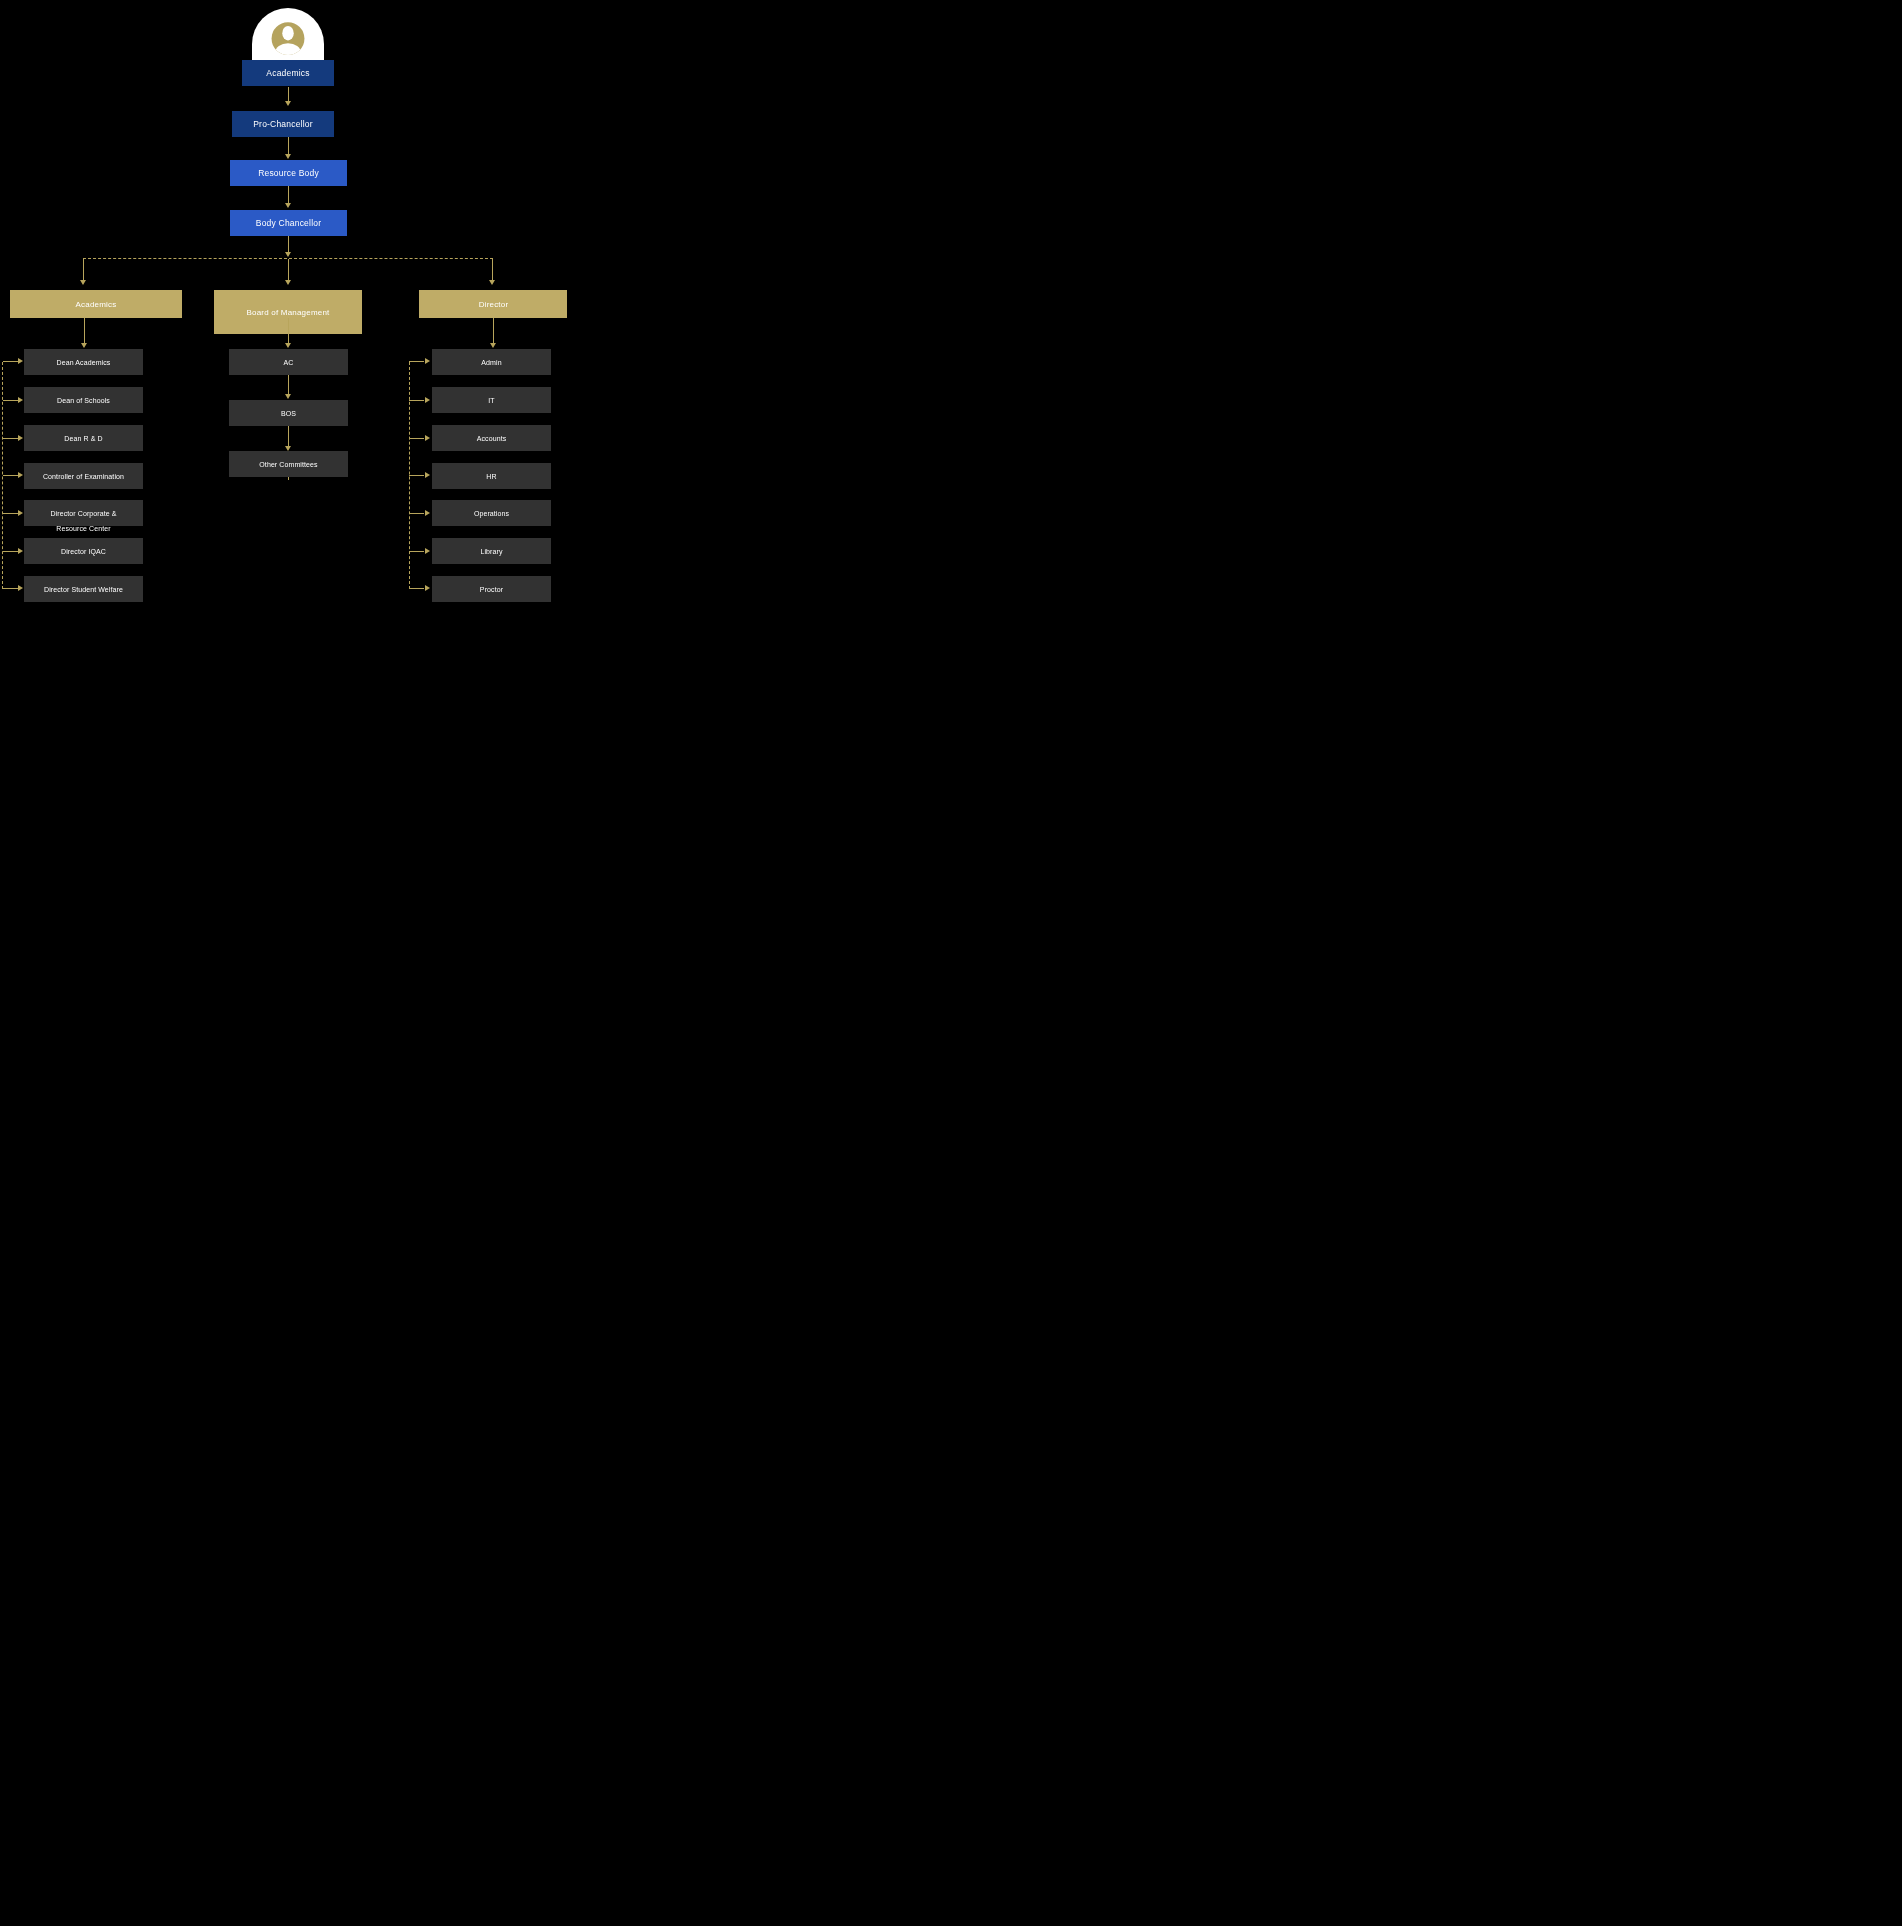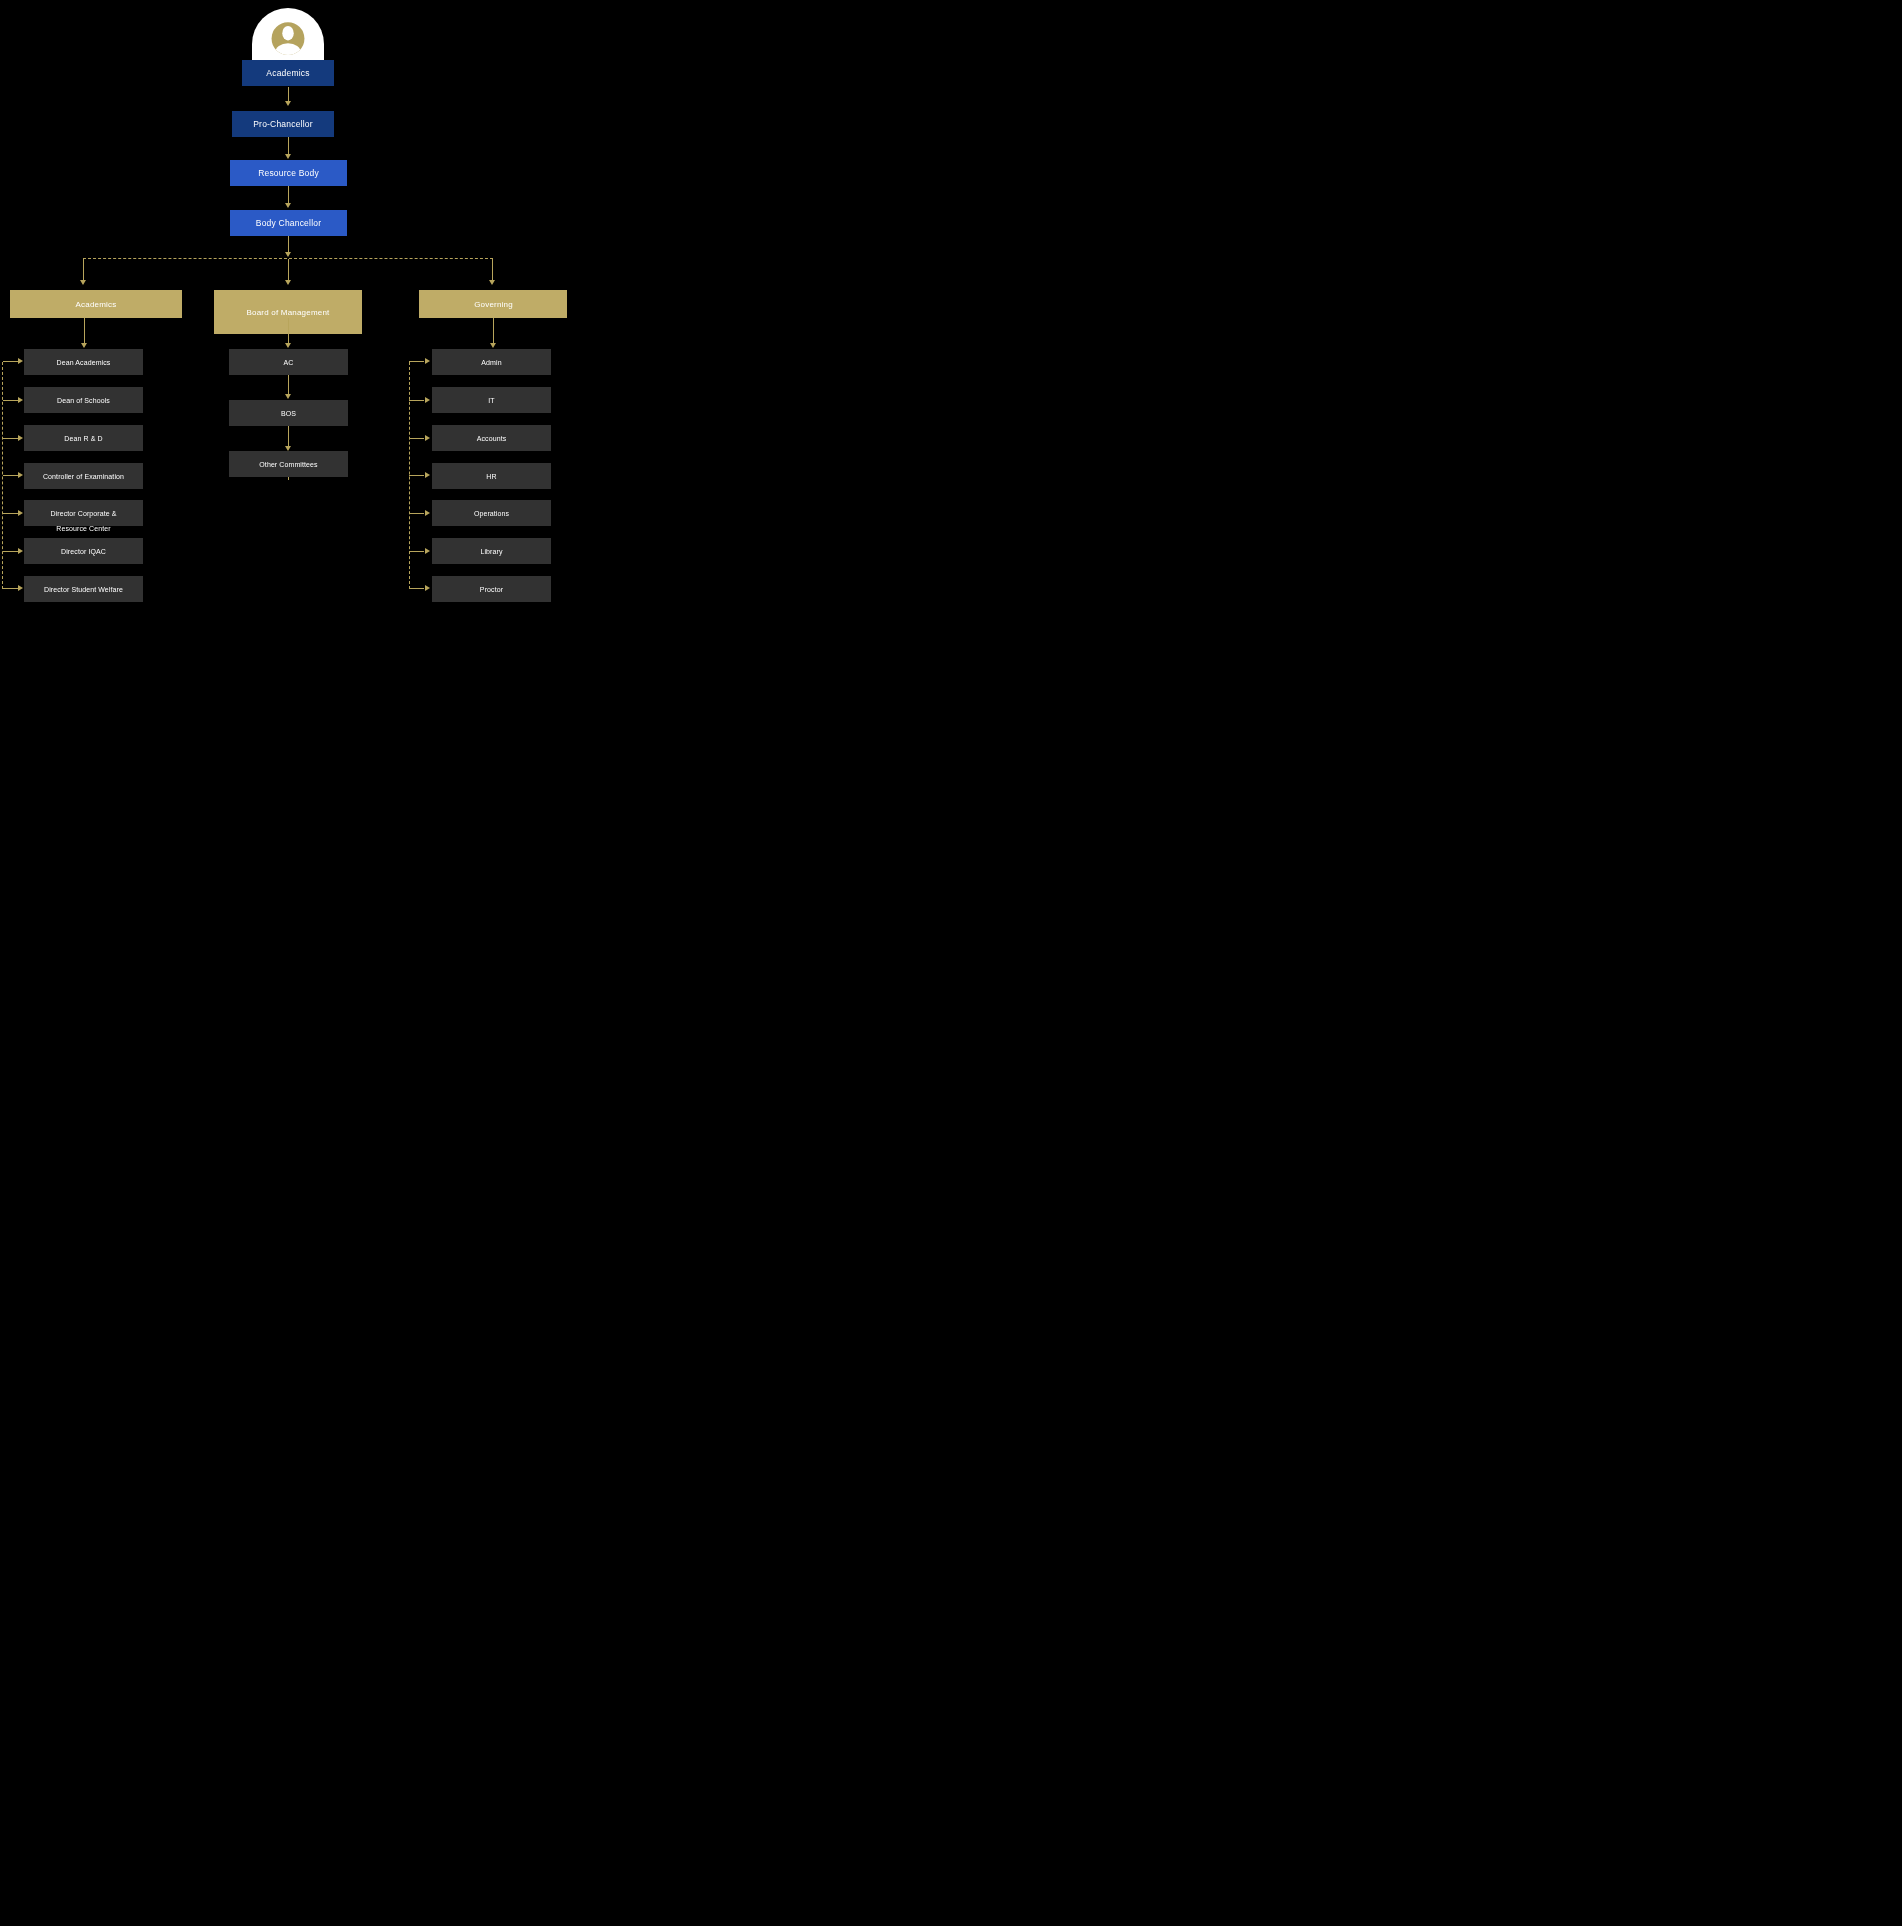--- a/index.html
+++ b/index.html
@@ -84,21 +84,21 @@
   <div class="vline" style="left:492px;top:259px;height:21px;"></div>
   <div class="ah-d" style="left:489px;top:280px;"></div>
 
   <div class="box gold t-hdr" style="left:10px;top:290px;width:172px;height:28px;">
     <span>Academics</span>
   </div>
   <div class="box gold t-hdr" style="left:214px;top:290px;width:148px;height:44px;">
     <span>Board of Management</span>
   </div>
   <div class="box gold t-hdr" style="left:419px;top:290px;width:149px;height:28px;">
-    <span>Governing</span>
+    <span>Director</span>
   </div>
 
   <div class="vline" style="left:84px;top:318px;height:25.4px;"></div>
   <div class="ah-d" style="left:81px;top:343px;"></div>
   <div class="vline" style="left:288px;top:318px;height:25.4px;"></div>
   <div class="ah-d" style="left:285px;top:343px;"></div>
   <div class="vline" style="left:493px;top:318px;height:25.4px;"></div>
   <div class="ah-d" style="left:490px;top:343px;"></div>
 
   <div class="dashv" style="left:2.3px;top:362px;height:227px;"></div>

